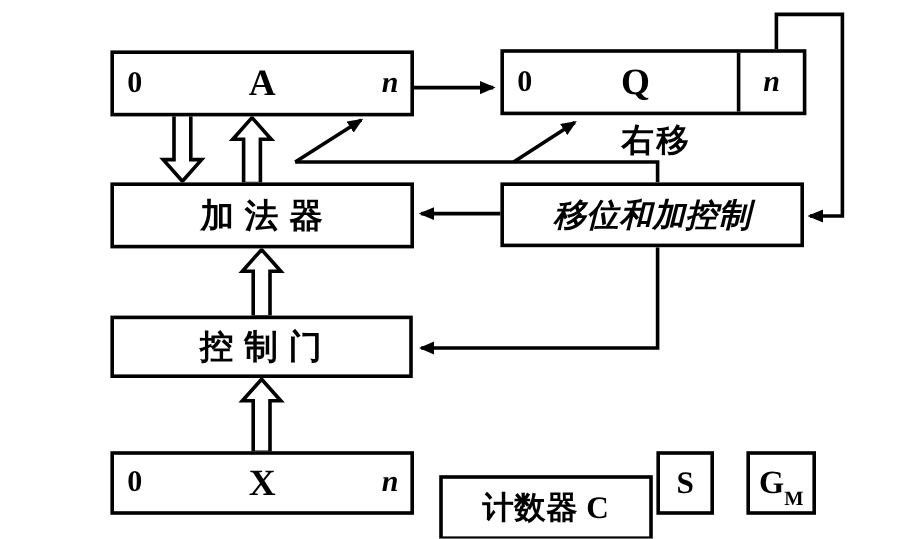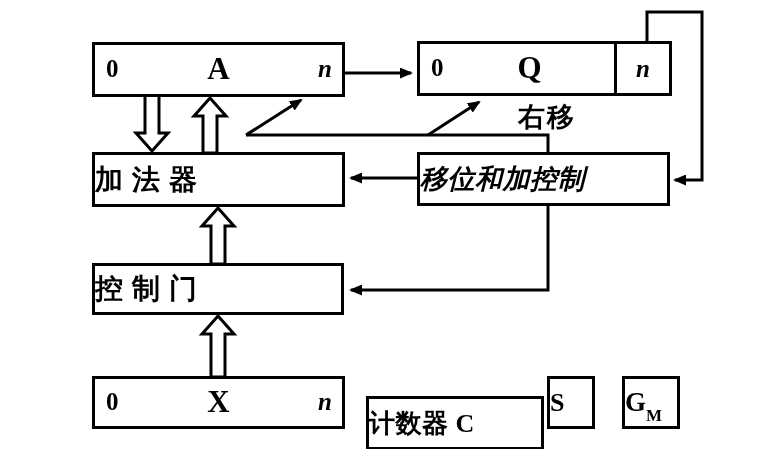--- a/index.html
+++ b/index.html
@@ -13,21 +13,21 @@
     overflow:hidden;
   }
   #wires{position:absolute;left:0;top:0;}
   .box{
     position:absolute;
     border:3.5px solid #000;
     background:#fff;
     box-sizing:border-box;
     display:flex;
     align-items:center;
-    justify-content:flex-start;
+    justify-content:center;
   }
   .reg{justify-content:flex-start;}
   .reg .zero{
     position:absolute;left:11px;top:50%;
     transform:translateY(-52%);
     font-size:25px;
   }
   .reg .rname{
     position:absolute;left:50%;top:50%;
     transform:translate(-50%,-52%);

